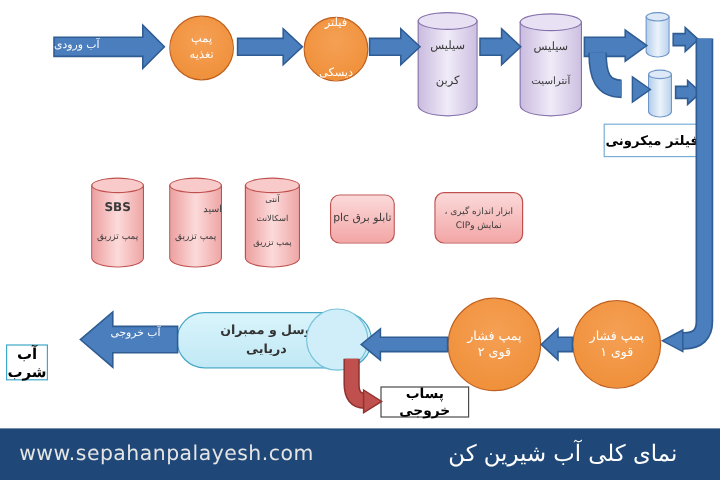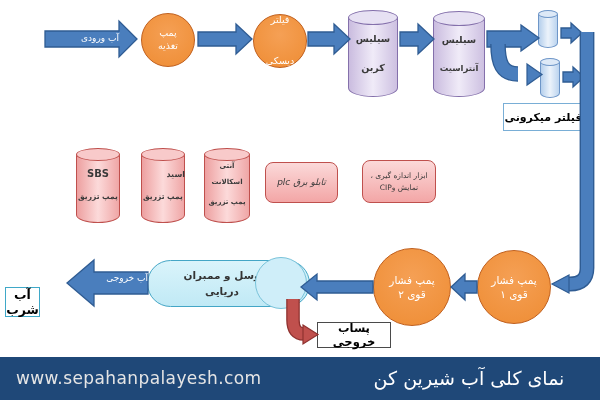--- a/index.html
+++ b/index.html
@@ -20,21 +20,21 @@
     display:flex; flex-direction:column; align-items:center; justify-content:center;
     color:#fff; text-align:center; z-index:1; line-height:1.35;
   }
   .pump.small { font-size:9.5px; }
   .pump.big   { font-size:10.5px;align-items:center; }
 
   
   .cyl { position:absolute; z-index:1; }
   .cyl .cap  { position:absolute; left:0; right:0; top:0; border-radius:50%; z-index:2; }
   .cyl .body { position:absolute; left:0; right:0; bottom:0; border-top:none; }
-  .cyl .lbl  { position:absolute; left:0; right:0; z-index:3; text-align:center; color:#3a3a3a;font-weight:bold; }
+  .cyl .lbl  { position:absolute; left:0; right:0; z-index:3; text-align:center; color:#3a3a3a; }
 
   .cyl.purple .cap  { height:15px; background:#e7e1f3; border:1.4px solid #8470ab; }
   .cyl.purple .body { top:7px; background:linear-gradient(90deg,#cabcdf,#f0ebf8 50%,#cdc0e1);
                       border:1.4px solid #8470ab; border-radius:0 0 50% 50% / 0 0 9px 9px; }
   .cyl.bluec .cap   { height:8px; background:#dde9f7; border:1.2px solid #6e96c8; }
   .cyl.bluec .body  { top:4px; background:linear-gradient(90deg,#b5cfec,#ecf3fb 50%,#bcd4ef);
                       border:1.2px solid #6e96c8; border-radius:0 0 50% 50% / 0 0 5px 5px; }
   .cyl.pink .cap    { height:13px; background:#f8caca; border:1.4px solid #bf504d; }
   .cyl.pink .body   { top:6px; background:linear-gradient(90deg,#eda0a0,#fcdada 50%,#efa6a6);
                       border:1.4px solid #bf504d; border-radius:0 0 50% 50% / 0 0 8px 8px; }
@@ -62,21 +62,21 @@
   }
   #capsule-end {
     position:absolute; z-index:2; border-radius:50%;
     background:#cfeef9; border:1.5px solid #79c3da;
   }
   #capsule .lbl {
     position:absolute; left:8px; top:7px; width:132px; z-index:3;
     text-align:center; font-size:10.5px; font-weight:bold; color:#333; line-height:1.5;
   }
 
-  .arrow-label { position:absolute; z-index:6; color:#fff; text-align:right; font-size:9px; }
+  .arrow-label { position:absolute; z-index:6; color:#fff; text-align:left; font-size:9px; }
 
   
   #footer { position:absolute; left:0; top:357px; width:600px; height:43px;
             background:#1f4878; z-index:1; }
   #footer .url { position:absolute; left:16px; top:0; height:43px; line-height:43px;
                  color:#e5e5e5; font-size:17px; letter-spacing:.4px; }
   #footer .title { position:absolute; left:348px; top:0; width:242px; height:43px;
                    line-height:43px; text-align:center; color:#fff; font-size:19px; }
 </style>
 </head>
@@ -138,21 +138,21 @@
   </div>
 
   <div class="cyl pink" style="left:204px;top:148px;width:46px;height:75px;">
     <div class="body"></div>
     <div class="cap"></div>
     <div class="lbl" style="top:14px;font-size:7px;" dir="rtl">آنتی</div>
     <div class="lbl" style="top:30px;font-size:7px;" dir="rtl">اسکالانت</div>
     <div class="lbl" style="top:50px;font-size:7px;" dir="rtl">پمپ تزریق</div>
   </div>
 
-  <div class="pinkbox" style="left:265px;top:162px;width:73px;height:41px;font-size:9px;font-style:italic;">
+  <div class="pinkbox" style="left:275px;top:162px;width:54px;height:41px;font-size:9px;">
     <span dir="rtl">تابلو برق plc</span>
   </div>
 
   <div class="pinkbox" style="left:362px;top:160px;width:74px;height:43px;font-size:7.5px;">
     <span dir="rtl">ابزار اندازه گیری ،</span>
     <span dir="rtl">نمایش وCIP</span>
   </div>
 
   <div class="pump big" style="left:477px;top:250px;width:74px;height:74px;">
     <span dir="rtl">پمپ فشار</span>

